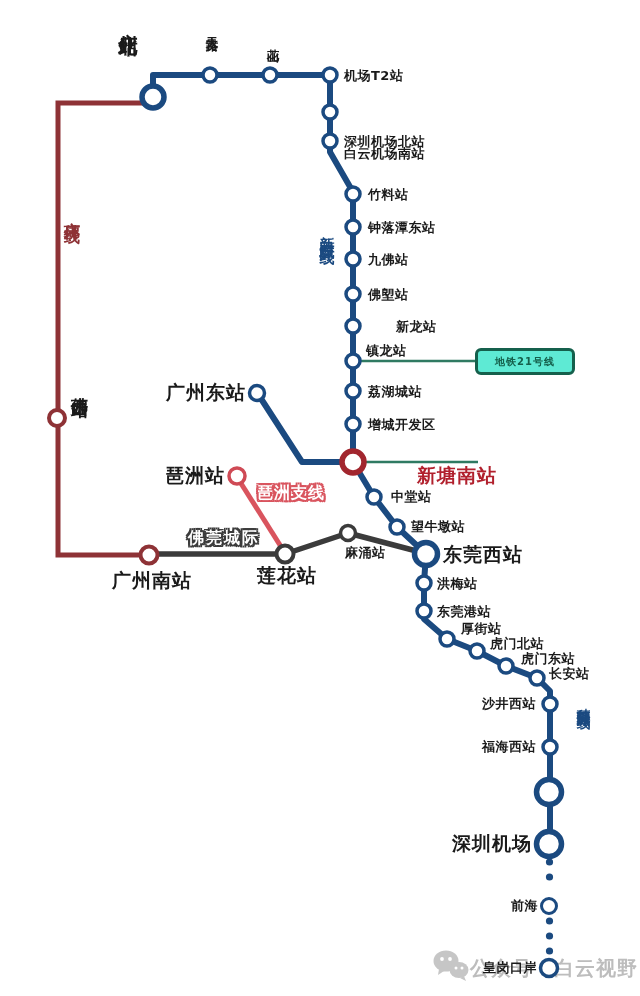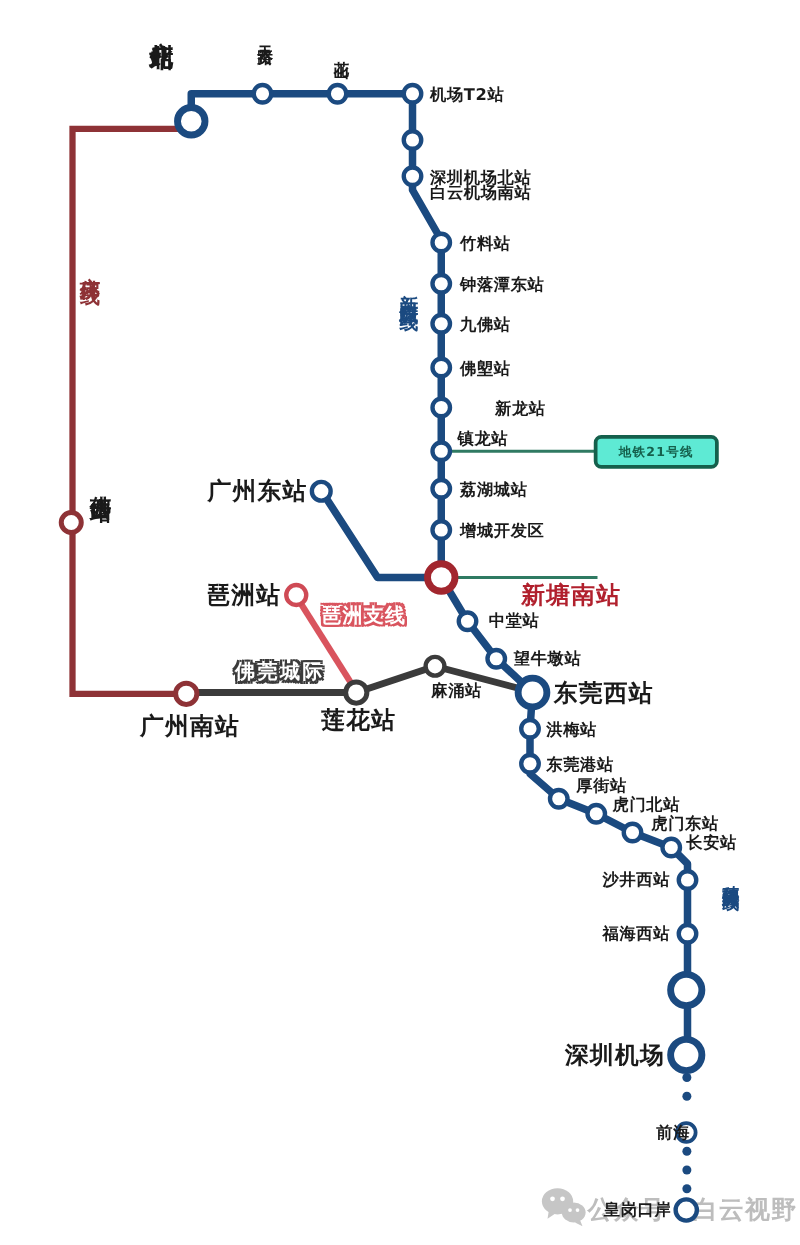--- a/index.html
+++ b/index.html
@@ -164,21 +164,21 @@
   <div class="lbl sm" style="left:437px;top:584px;">洪梅站</div>
   <div class="lbl sm" style="left:437px;top:612px;">东莞港站</div>
   <div class="lbl sm" style="left:461px;top:629px;">厚街站</div>
   <div class="lbl sm" style="left:490px;top:644px;">虎门北站</div>
   <div class="lbl sm" style="left:521px;top:659px;">虎门东站</div>
   <div class="lbl sm" style="left:549px;top:674px;">长安站</div>
   <div class="lbl sm" style="left:345px;top:553px;">麻涌站</div>
 
   <div class="lbl sm r" style="right:104px;top:704px;">沙井西站</div>
   <div class="lbl sm r" style="right:104px;top:747px;">福海西站</div>
-  <div class="lbl sm r" style="right:88px;top:906px;">前海</div>
+  <div class="lbl sm r" style="right:102px;top:906px;">前海</div>
   <div class="lbl sm r" style="right:103px;top:968px;">皇岗口岸</div>
 
   <div class="lbl big r" style="right:394px;top:393px;">广州东站</div>
   <div class="lbl big r" style="right:415px;top:476px;">琶洲站</div>
   <div class="lbl big red-text" style="left:381px;top:476px;margin-left:36px;">新塘南站</div>
   <div class="lbl big" style="left:443px;top:555px;">东莞西站</div>
   <div class="lbl big" style="left:112px;top:581px;">广州南站</div>
   <div class="lbl big" style="left:257px;top:576px;">莲花站</div>
   <div class="lbl big r" style="right:108px;top:844px;">深圳机场</div>
 

